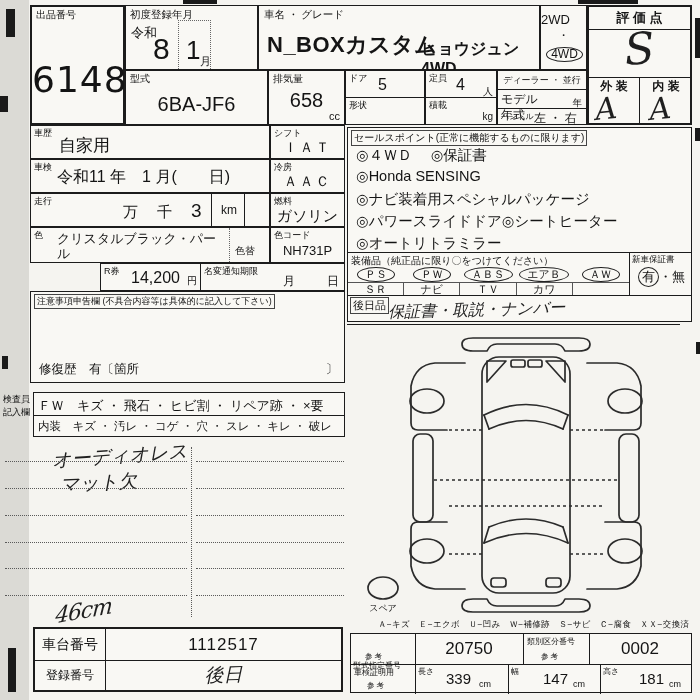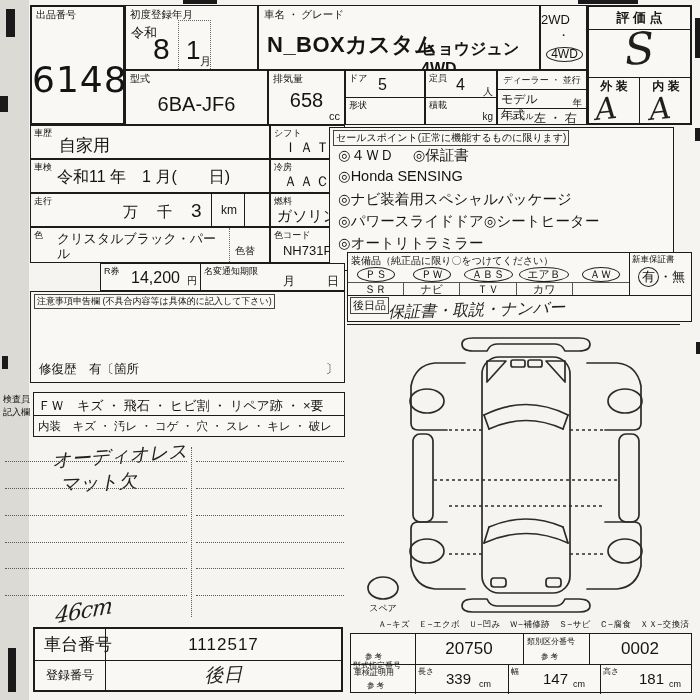--- a/index.html
+++ b/index.html
@@ -152,21 +152,21 @@
   <div class="lbl abs" style="left:3px;top:2px;">色</div>
   <div class="abs" style="left:26px;top:3px;width:168px;font-size:13px;line-height:15px;">クリスタルブラック・パール</div>
   <div class="abs" style="left:198px;top:0;height:100%;border-left:1.6px dotted #666;"></div>
   <div class="abs lbl" style="left:204px;top:18px;font-size:10px;">色替</div>
 </div>
 <div class="cell" style="left:270px;top:227px;width:75px;height:36px;">
   <div class="lbl abs" style="left:3px;top:2px;">色コード</div>
   <div class="abs" style="left:0;top:15px;width:100%;text-align:center;font-size:13px;">NH731P</div>
 </div>
 
-<div class="cell" style="left:329px;top:127px;width:345px;height:144px;">
+<div class="cell" style="left:347px;top:127px;width:345px;height:144px;">
   <div class="abs" style="left:3px;top:2px;font-size:10px;border:1px solid #444;padding:0 2px;display:inline-block;">セールスポイント(正常に機能するものに限ります)</div>
   <div class="abs" style="left:8px;top:18px;font-size:14.5px;">◎４ＷＤ　 ◎保証書</div>
   <div class="abs" style="left:8px;top:40px;font-size:14.5px;">◎Honda SENSING</div>
   <div class="abs" style="left:8px;top:84px;font-size:14.5px;">◎パワースライドドア◎シートヒーター</div>
   <div class="abs" style="left:8px;top:62px;font-size:14.5px;">◎ナビ装着用スペシャルパッケージ</div>
   <div class="abs" style="left:8px;top:106px;font-size:14.5px;">◎オートリトラミラー</div>
 </div>
 
 <div class="cell" style="left:100px;top:263px;width:245px;height:28px;">
   <div class="lbl abs" style="left:3px;top:2px;">R券</div>
@@ -298,21 +298,21 @@
     <path d="M96,176 H250"></path>
     <path d="M96,224 H129 M217,224 H250"></path>
   </g>
   <text x="30" y="281" text-anchor="middle" font-size="9" fill="#141414">スペア</text>
 </svg>
 <div class="abs" style="left:378px;top:619px;width:314px;font-size:8.5px;letter-spacing:0.3px;">Ａ−キズ　Ｅ−エクボ　Ｕ−凹み　Ｗ−補修跡　Ｓ−サビ　Ｃ−腐食　ＸＸ−交換済</div>
 
 <div class="cell thick" style="left:33px;top:627px;width:310px;height:65px;">
   <div class="abs" style="left:70px;top:0;height:100%;border-left:1.7px solid #1c1c1c;"></div>
   <div class="abs" style="left:0;top:31px;width:100%;border-top:1.7px solid #1c1c1c;"></div>
-  <div class="abs ctr" style="left:8px;top:0;width:70px;height:31px;font-size:17px;">車台番号</div>
+  <div class="abs ctr" style="left:0;top:0;width:70px;height:31px;font-size:14px;">車台番号</div>
   <div class="abs ctr" style="left:70px;top:0;width:237px;height:31px;font-size:17px;letter-spacing:1px;">1112517</div>
   <div class="abs ctr" style="left:0;top:31px;width:70px;height:30px;font-size:12px;">登録番号</div>
   <div class="abs ctr hand" style="left:70px;top:31px;width:237px;height:30px;font-size:19px;transform:rotate(-2deg);">後日</div>
 </div>
 
 <div class="cell" style="left:350px;top:633px;width:342px;height:60px;">
   <div class="abs" style="left:0;top:30px;width:100%;border-top:1.5px solid #1c1c1c;"></div>
 
   <div class="abs" style="left:64px;top:0;height:30px;border-left:1.5px solid #1c1c1c;"></div>
   <div class="abs" style="left:172px;top:0;height:30px;border-left:1.5px solid #1c1c1c;"></div>

